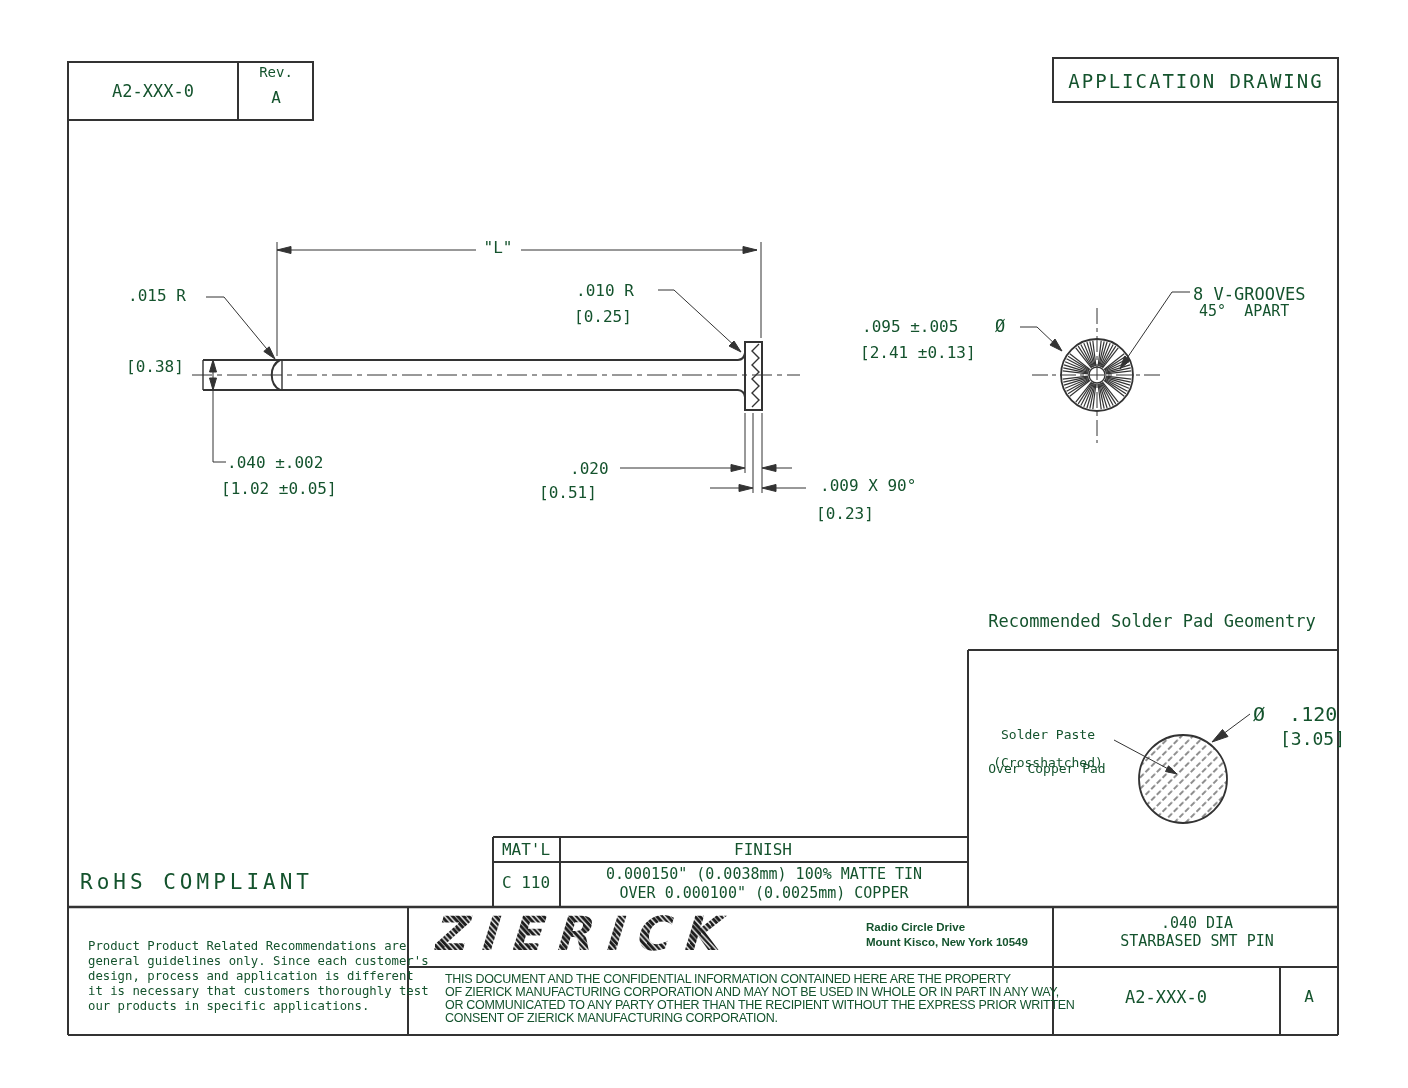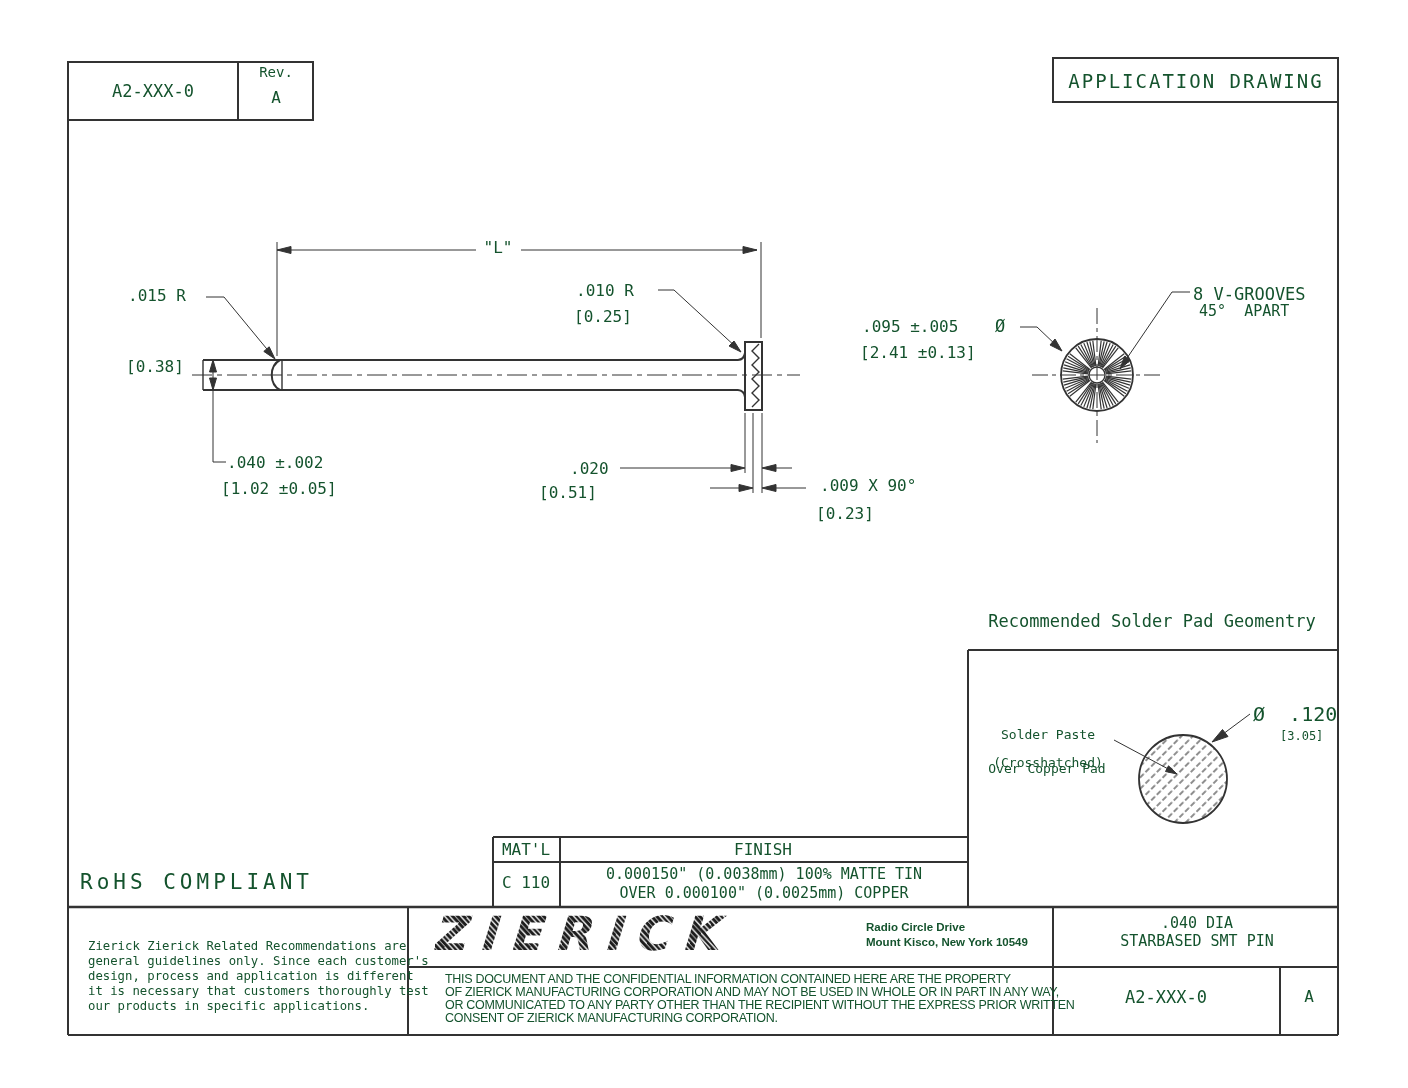--- a/index.html
+++ b/index.html
@@ -234,30 +234,30 @@
   <div class="lbl" style="left:995px;top:318px;font-size:17px;">Ø</div>
   <div class="lbl" style="left:860px;top:345px;font-size:16px;">[2.41 ±0.13]</div>
   <div class="lbl" style="left:1193px;top:286px;font-size:17px;">8 V-GROOVES</div>
   <div class="lbl" style="left:1199px;top:304px;font-size:15px;">45°  APART</div>
 
   <div class="lbl ctr" style="left:1152px;top:613px;font-size:17px;">Recommended Solder Pad Geomentry</div>
   <div class="lbl ctr" style="left:1048px;top:728px;font-size:13px;">Solder Paste</div>
   <div class="lbl ctr" style="left:1047px;top:762px;font-size:13px;">Over Copper Pad</div>
   <div class="lbl ctr" style="left:1048px;top:756px;font-size:13px;">(Crosshatched)</div>
   <div class="lbl" style="left:1253px;top:704px;font-size:20px;">Ø  .120</div>
-  <div class="lbl" style="left:1280px;top:730px;font-size:12px;">[3.05]</div>
+  <div class="lbl" style="left:1280px;top:730px;font-size:18px;">[3.05]</div>
 
   <div class="lbl ctr" style="left:526px;top:842px;font-size:16px;">MAT'L</div>
   <div class="lbl ctr" style="left:763px;top:842px;font-size:16px;">FINISH</div>
   <div class="lbl ctr" style="left:526px;top:875px;font-size:16px;">C 110</div>
   <div class="lbl ctr" style="left:764px;top:867px;font-size:15px;">0.000150" (0.0038mm) 100% MATTE TIN</div>
   <div class="lbl ctr" style="left:764px;top:886px;font-size:15px;">OVER 0.000100" (0.0025mm) COPPER</div>
 
   <div class="lbl" style="left:80px;top:872px;font-size:21px;letter-spacing:4px;">RoHS COMPLIANT</div>
-  <div class="lbl" style="left:88px;top:940px;font-size:12.3px;">Zierick Zierick Related Recommendations are</div>
+  <div class="lbl" style="left:88px;top:940px;font-size:12.3px;">Product Product Related Recommendations are</div>
   <div class="lbl" style="left:88px;top:955px;font-size:12.3px;">general guidelines only. Since each customer's</div>
   <div class="lbl" style="left:88px;top:970px;font-size:12.3px;">design, process and application is different</div>
   <div class="lbl" style="left:88px;top:985px;font-size:12.3px;">it is necessary that customers thoroughly test</div>
   <div class="lbl" style="left:88px;top:1000px;font-size:12.3px;">our products in specific applications.</div>
 
   <div class="lbl logo" style="left:436px;top:910px;">ZIERICK</div>
   <div class="lbl sans" style="left:866px;top:922px;font-size:11.5px;font-weight:bold;">Radio Circle Drive</div>
   <div class="lbl sans" style="left:866px;top:937px;font-size:11.5px;font-weight:bold;">Mount Kisco, New York 10549</div>
 
   <div class="lbl sans caps" style="left:445px;top:973px;font-size:12.5px;">THIS DOCUMENT AND THE CONFIDENTIAL INFORMATION CONTAINED HERE ARE THE PROPERTY</div>

